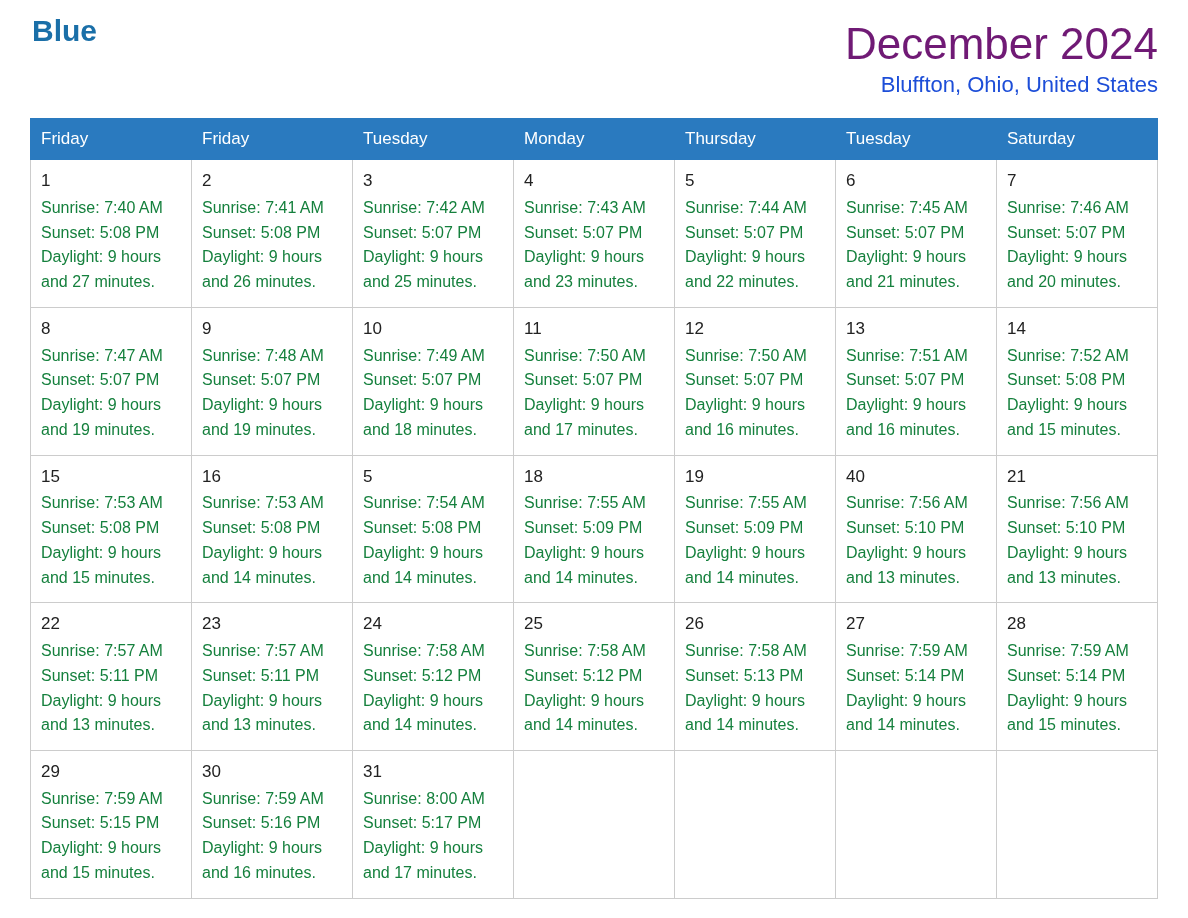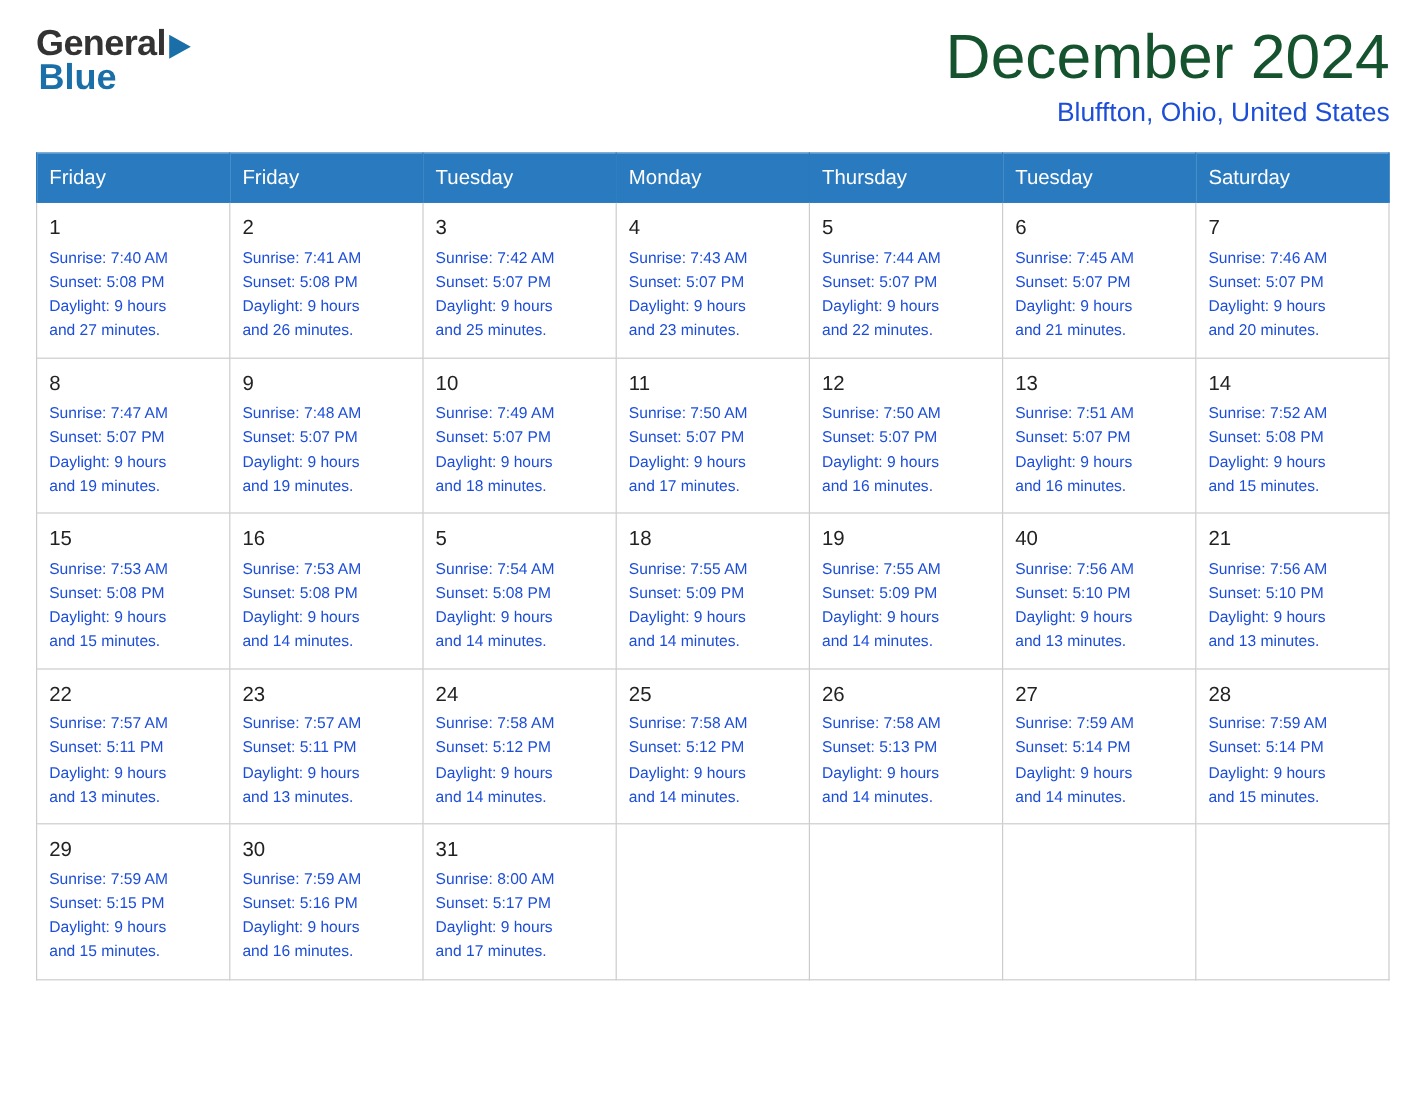--- a/index.html
+++ b/index.html
@@ -13,23 +13,23 @@
     .header {
       display: flex;
       justify-content: space-between;
       align-items: flex-start;
       margin-bottom: 20px;
     }
     .title-block {
       text-align: right;
     }
     .calendar-title {
-      font-size: 52px;
+      font-size: 44px;
       font-weight: normal;
-      color: #14532d;
+      color: #701a75;
       line-height: 1.1;
     }
     .calendar-subtitle {
       font-size: 22px;
       color: #1d4ed8;
       margin-top: 4px;
     }
     .logo-wrapper {
       display: flex;
       flex-direction: column;
@@ -86,40 +86,36 @@
       height: 100px;
     }
     tbody tr td .day-num {
       font-size: 17px;
       font-weight: normal;
       color: #222;
       display: block;
       margin-bottom: 2px;
     }
     tbody tr td .day-info {
-      font-size: 13px;
-      color: #1d4ed8;
+      font-size: 16px;
+      color: #15803d;
       line-height: 1.55;
     }
     tbody tr:last-child td {
       height: 110px;
     }
     .empty-cell {
       background: #fff;
     }
   </style>
 </head>
 <body>
 
 <div class="header">
   <div class="logo-wrapper">
-    <div class="logo-row1">
-      <span class="logo-general">General</span>
-      <span class="logo-chevron"></span>
-    </div>
     <div class="logo-row2">Blue</div>
   </div>
   <div class="title-block">
     <div class="calendar-title">December 2024</div>
     <div class="calendar-subtitle">Bluffton, Ohio, United States</div>
   </div>
 </div>
 
 <table>
   <thead>

